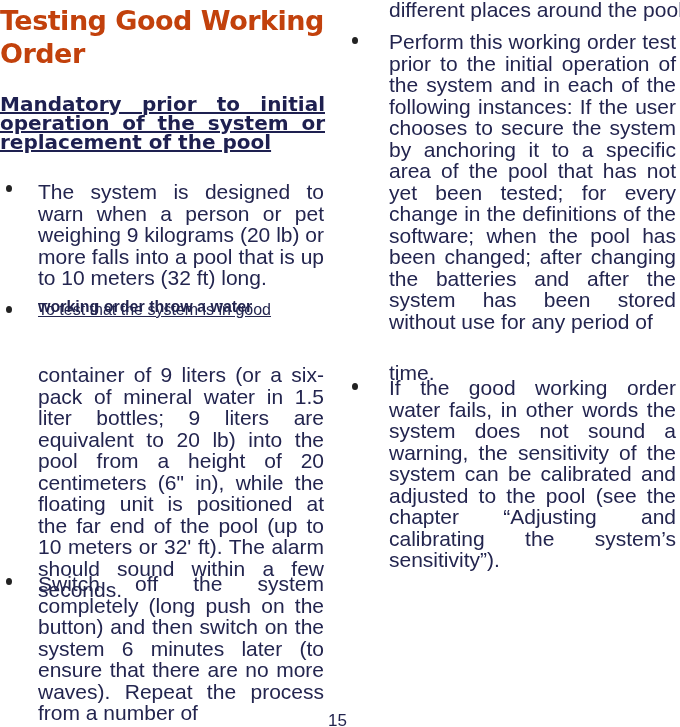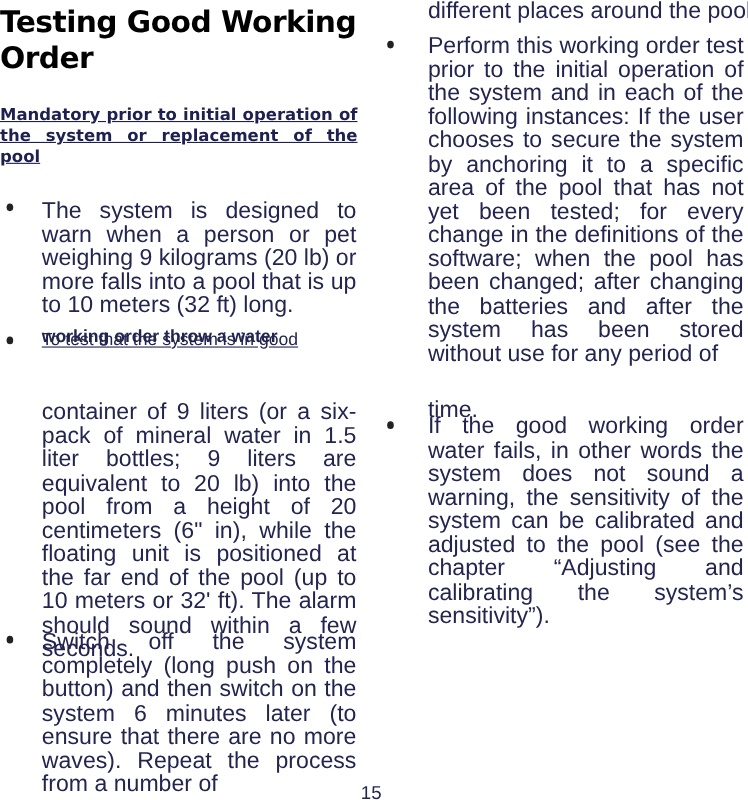--- a/index.html
+++ b/index.html
@@ -1,23 +1,23 @@
 <!DOCTYPE html>
 <html><head>
 <meta charset="utf-8">
 <style>
   html, body { margin: 0; padding: 0; background: #ffffff; }
   body { width: 680px; height: 727px; position: relative; overflow: hidden;
          font-family: "Liberation Sans", sans-serif; color: #23254f; }
   .title { position: absolute; left: 0; top: 4px; width: 330px;
            font-family: "DejaVu Sans", sans-serif; font-weight: bold;
-           font-size: 27px; line-height: 33px; color: #000000; letter-spacing: -0.5px; }
+           font-size: 27px; line-height: 33px; color: #c2410c; letter-spacing: -0.5px; }
   .subhead { position: absolute; left: 0; top: 95px; width: 325px;
              font-family: "DejaVu Sans", sans-serif; font-weight: bold;
-             font-size: 15px; line-height: 19px; color: #1e2050;
+             font-size: 20px; line-height: 19px; color: #1e2050;
              text-decoration: underline; text-align: justify; text-align-last: left; }
   .item { position: absolute; font-size: 21px; line-height: 21.5px; text-align: justify; }
   .bullet { position: absolute; width: 6px; height: 7px; background: #222; border-radius: 50%; }
   .para { position: absolute; left: 38px; width: 286px; }
   .overlap { position: absolute; font-size: 16px; line-height: 16px; white-space: nowrap; }
   .page-num { position: absolute; left: 328px; top: 711px; font-size: 17px; color: #23254f; }
 </style>
 </head>
 <body>
 

